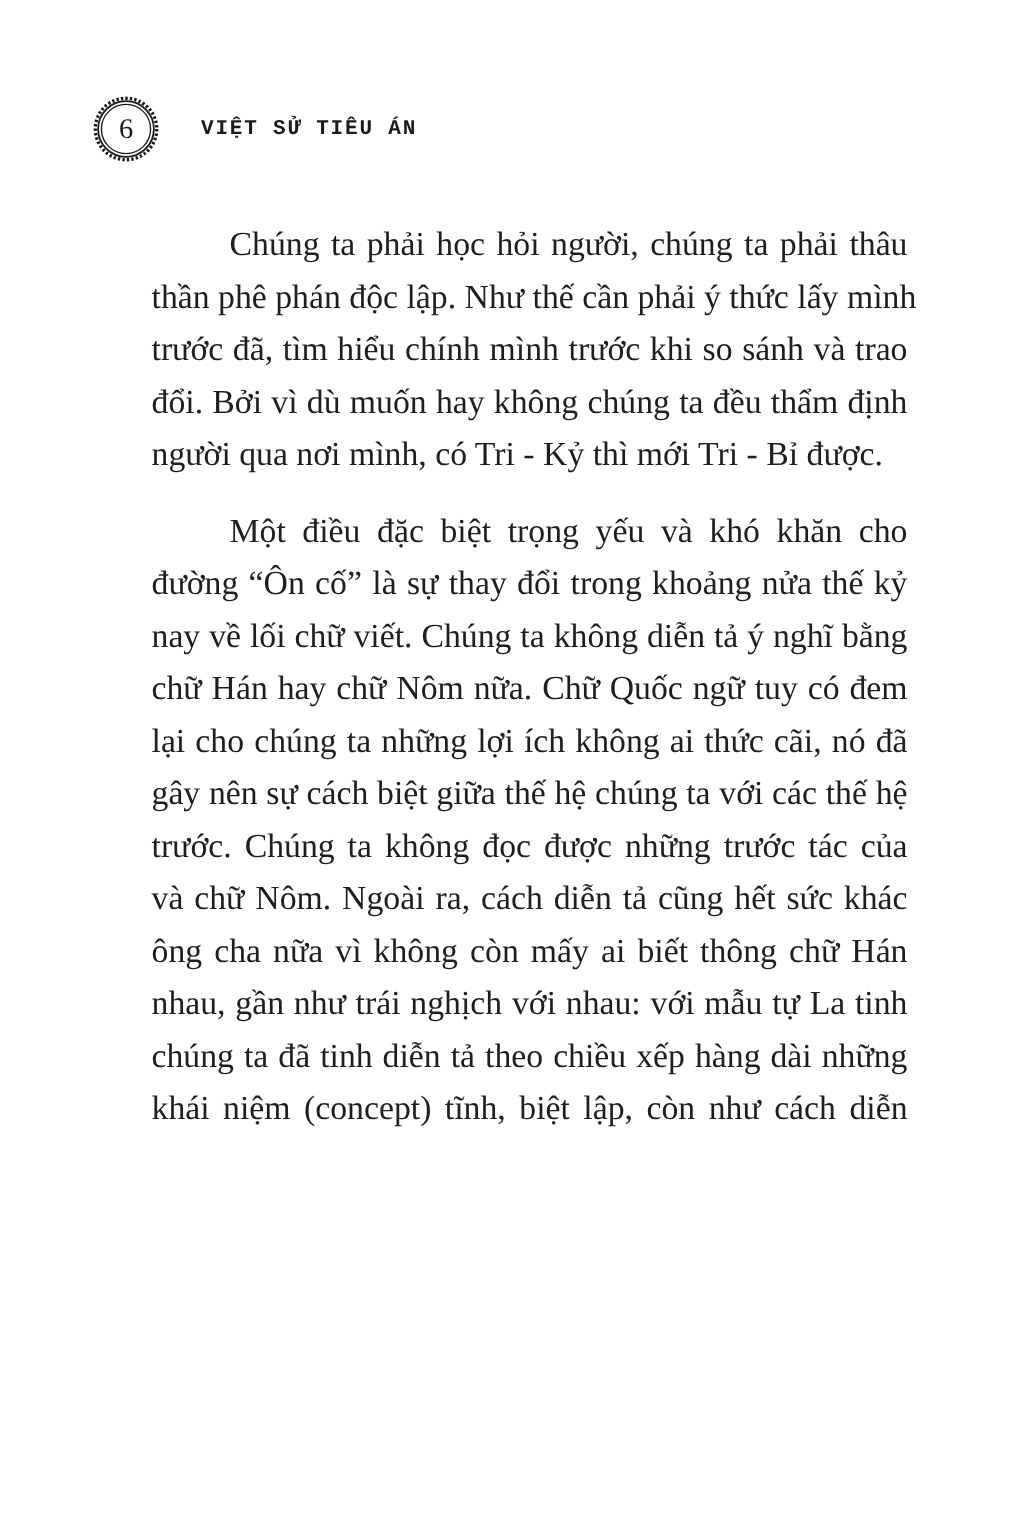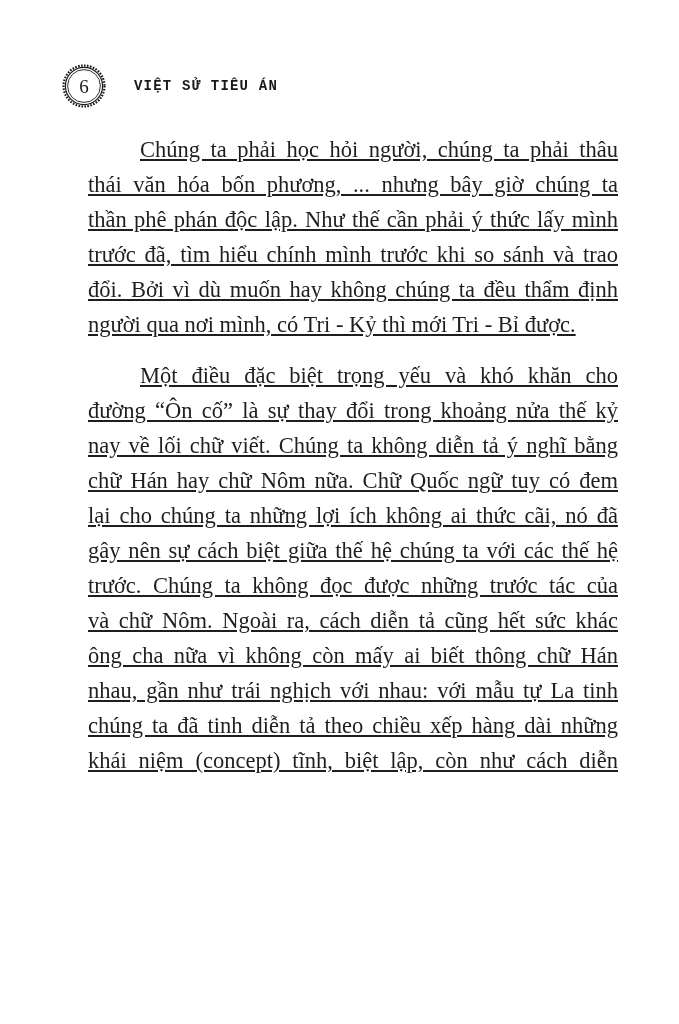--- a/index.html
+++ b/index.html
@@ -52,21 +52,21 @@
     color: #1a1a1a;
   }
   .body-text {
     position: absolute;
     left: 88px;
     top: 132px;
     width: 530px;
     font-size: 22.5px;
     line-height: 35px;
   }
-  .para { margin: 0; text-decoration: underline; }
+  .para { margin: 13px; }
   .para + .para { margin-top: 16px; }
   .line {
     display: block;
     white-space: nowrap;
     text-align: justify;
     text-align-last: justify;
     height: 35px;
     overflow: visible;
   }
   .line.indent { padding-left: 52px; }
@@ -83,21 +83,20 @@
       <circle cx="22" cy="22" r="16.4" fill="none" stroke="#1a1a1a" stroke-width="0.9"></circle>
     </svg>
     <span class="page-num">6</span>
   </div>
   <span class="book-title">VIỆT SỬ TIÊU ÁN</span>
 </div>
 
 <div class="body-text">
   <div class="para">
     <span class="line indent">Chúng ta phải học hỏi người, chúng ta phải thâu</span>
-    <span class="line">thái văn hóa bốn phương, ... nhưng bây giờ chúng ta</span>
     <span class="line">thần phê phán độc lập. Như thế cần phải ý thức lấy mình</span>
     <span class="line">trước đã, tìm hiểu chính mình trước khi so sánh và trao</span>
     <span class="line">đổi. Bởi vì dù muốn hay không chúng ta đều thẩm định</span>
     <span class="line last">người qua nơi mình, có Tri - Kỷ thì mới Tri - Bỉ được.</span>
   </div>
   <div class="para">
     <span class="line indent">Một điều đặc biệt trọng yếu và khó khăn cho</span>
     <span class="line">đường “Ôn cố” là sự thay đổi trong khoảng nửa thế kỷ</span>
     <span class="line">nay về lối chữ viết. Chúng ta không diễn tả ý nghĩ bằng</span>
     <span class="line">chữ Hán hay chữ Nôm nữa. Chữ Quốc ngữ tuy có đem</span>

